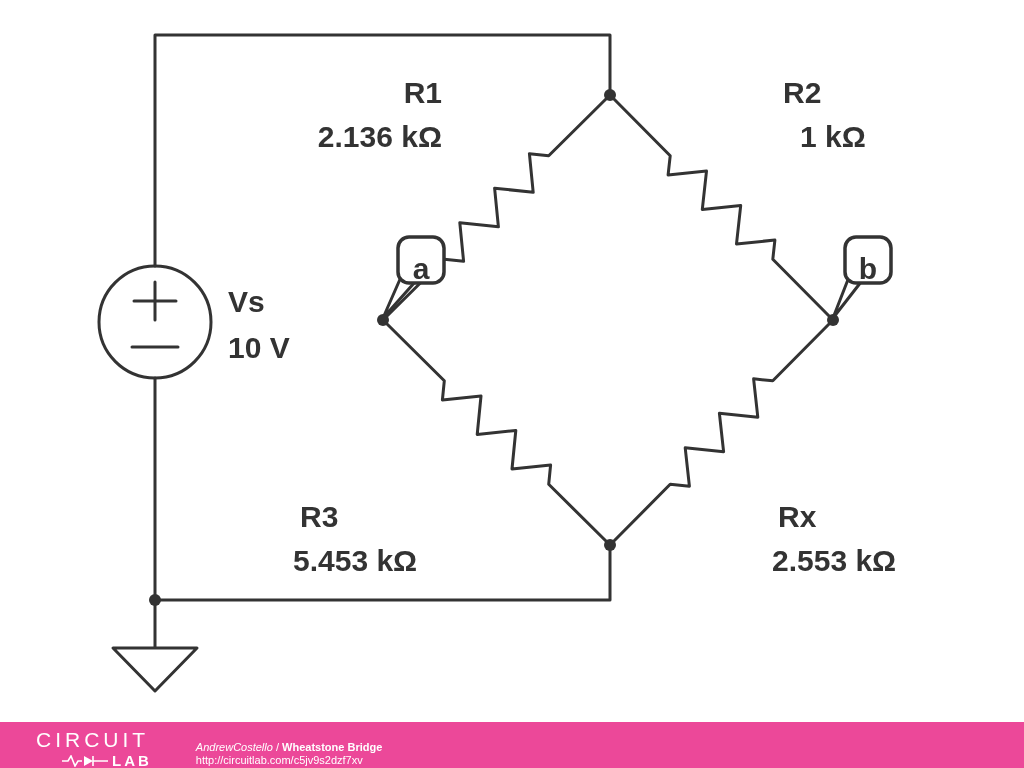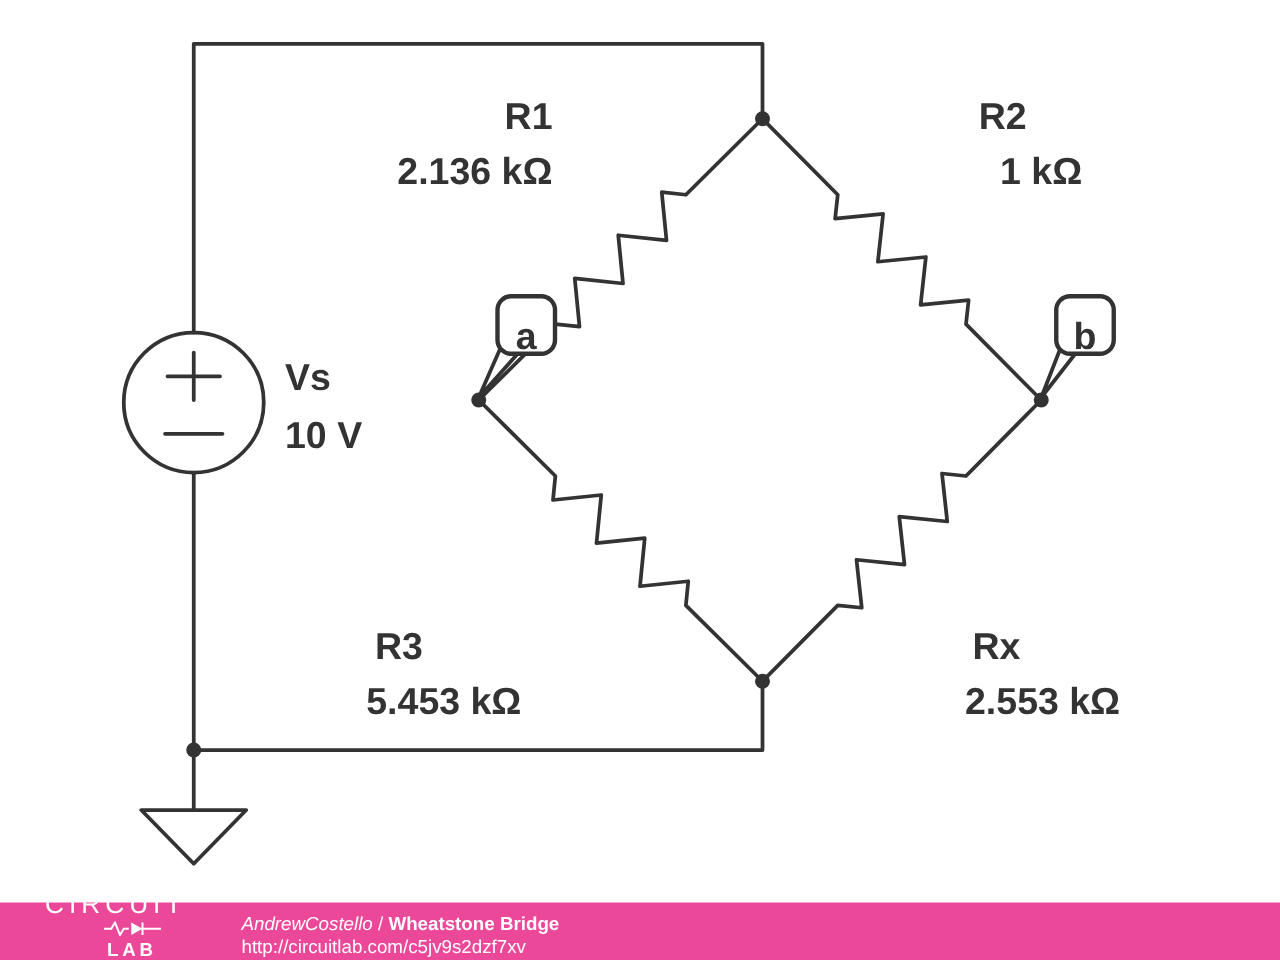--- a/index.html
+++ b/index.html
@@ -8,23 +8,23 @@
   svg{display:block;}
   .wire{stroke:#333333;stroke-width:3;fill:none;stroke-linecap:round;stroke-linejoin:round;}
   .dot{fill:#333333;stroke:none;}
   .lbl{fill:#333333;font-family:"Liberation Sans",sans-serif;font-weight:bold;font-size:30px;}
   .tagbox{fill:#ffffff;stroke:#333333;stroke-width:3.5;}
   .taglbl{fill:#333333;font-family:"Liberation Sans",sans-serif;font-weight:bold;font-size:30px;text-anchor:middle;}
   .footer{position:absolute;left:0;bottom:0;width:1024px;height:46px;background:#ec4899;
           display:flex;align-items:flex-end;box-sizing:border-box;}
   .logo{margin-left:36px;display:flex;flex-direction:column;line-height:1;}
   .logo-top{color:#ffffff;font-size:21px;letter-spacing:4px;font-weight:400;}
-  .logo-bottom{display:flex;align-items:center;gap:4px;margin-top:3px;padding-left:26px;flex-direction:column;}
+  .logo-bottom{display:flex;align-items:center;gap:4px;margin-top:3px;padding-left:26px;}
   .logo-lab{color:#ffffff;font-size:15px;font-weight:bold;letter-spacing:3px;}
-  .attribution{margin-left:44px;color:#ffffff;font-size:15px;line-height:1.25;margin-top:28px;}
+  .attribution{margin-left:44px;color:#ffffff;font-size:11px;line-height:1.25;margin-top:28px;}
   .attr-author{font-style:italic;font-weight:400;}
   .attr-sep{font-weight:400;}
   .attr-title{font-weight:bold;}
   .attr-url{font-weight:normal;}
 </style>
 </head>
 <body>
 
 <div class="screen">
 

